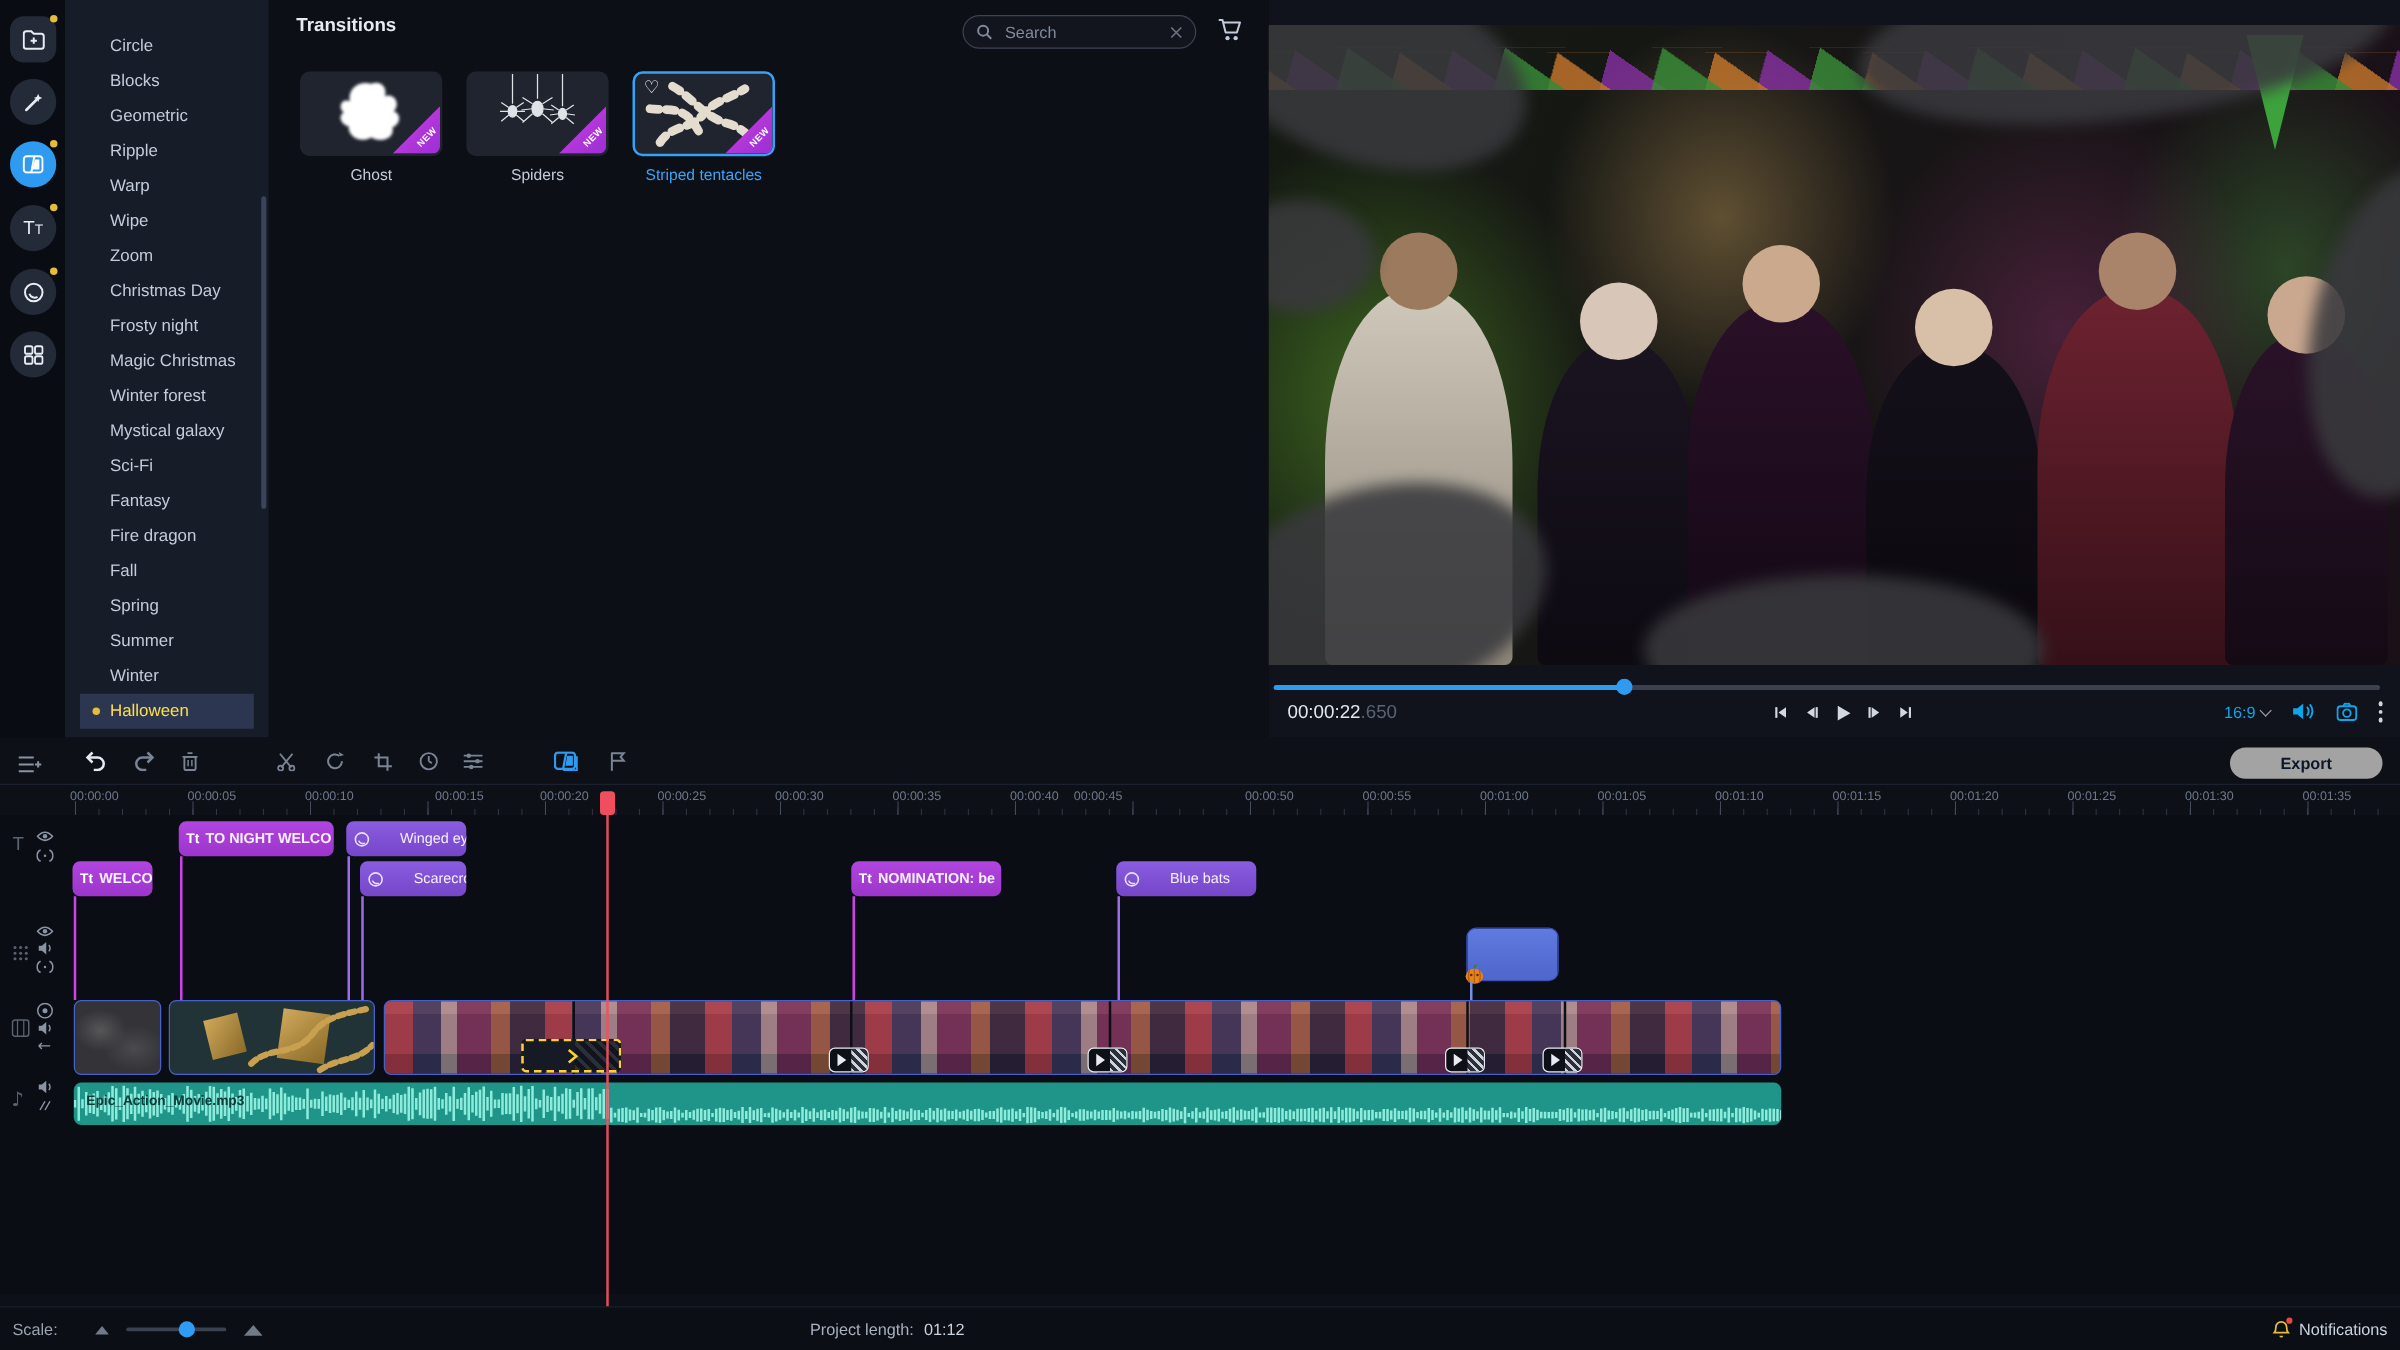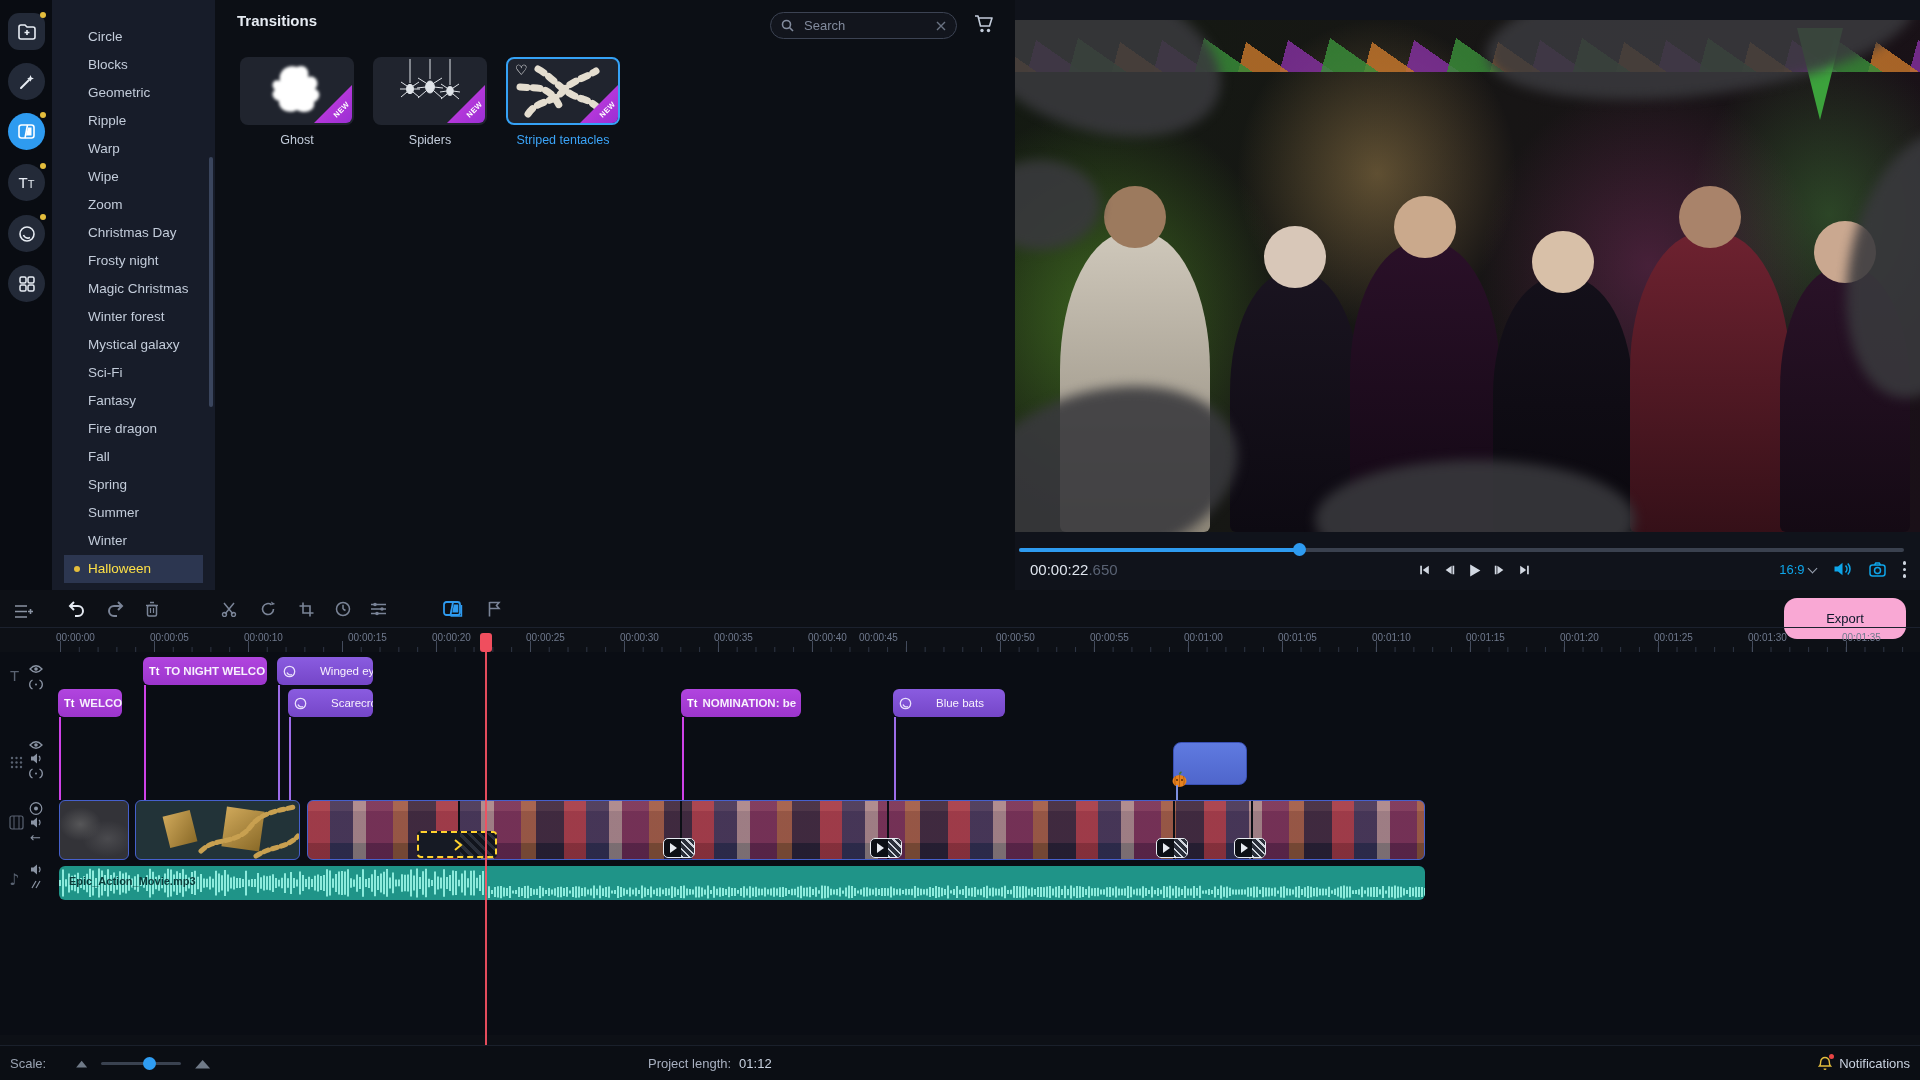--- a/index.html
+++ b/index.html
@@ -68,21 +68,21 @@
   .pvright{position:absolute;right:14px;top:561px;display:flex;align-items:center;gap:17px;color:#0ea5e9;font-size:13px;}
   .chev{width:7px;height:7px;border-right:1.5px solid #9aa3b2;border-bottom:1.5px solid #9aa3b2;transform:rotate(45deg);margin-left:4px;display:inline-block;position:relative;top:-2px;}
   .vdots{display:flex;flex-direction:column;gap:3px;}
   .vdots i{width:3.5px;height:3.5px;border-radius:50%;background:#cfd6e0;}
 
   
   .timeline{left:0;top:590px;width:1920px;height:455px;background:#0d1016;}
   .tool{position:absolute;top:8px;width:22px;height:22px;display:flex;align-items:center;justify-content:center;color:#7a8497;}
   .tool.bright{color:#e5eaf2;}
   .tool.blue{color:#2e9bf0;}
-  .export{position:absolute;left:1784px;top:8px;width:122px;height:41px;border-radius:13px;background:#f9a8d4;color:#0b1729;font-size:13px;font-weight:400;display:flex;align-items:center;justify-content:center;}
+  .export{position:absolute;left:1784px;top:8px;width:122px;height:25px;border-radius:13px;background:#a3a3a3;color:#0b1729;font-size:13px;font-weight:700;display:flex;align-items:center;justify-content:center;}
   .ruler{position:absolute;left:0;top:37px;width:1920px;height:25px;border-top:1px solid #1b212e;}
   .rlabel{position:absolute;top:4px;font-size:10px;color:#6f798d;white-space:nowrap;}
   .ticks{position:absolute;left:60px;top:13px;width:1860px;height:12px;
     background:
       repeating-linear-gradient(90deg,#434b5c 0 1px,transparent 1px 94px) left top/94px 12px repeat-x,
       repeating-linear-gradient(90deg,#2e3545 0 1px,transparent 1px 18.8px) left bottom/18.8px 6px repeat-x;}
   .addtrack{position:absolute;left:14px;top:-25px;color:#8a93a3;}
   .tracks{position:absolute;left:0;top:62px;width:1920px;height:383px;background:#0a0d14;}
   .hicon{position:absolute;color:#8a93a3;}
   .htype{position:absolute;color:#5a6372;}

